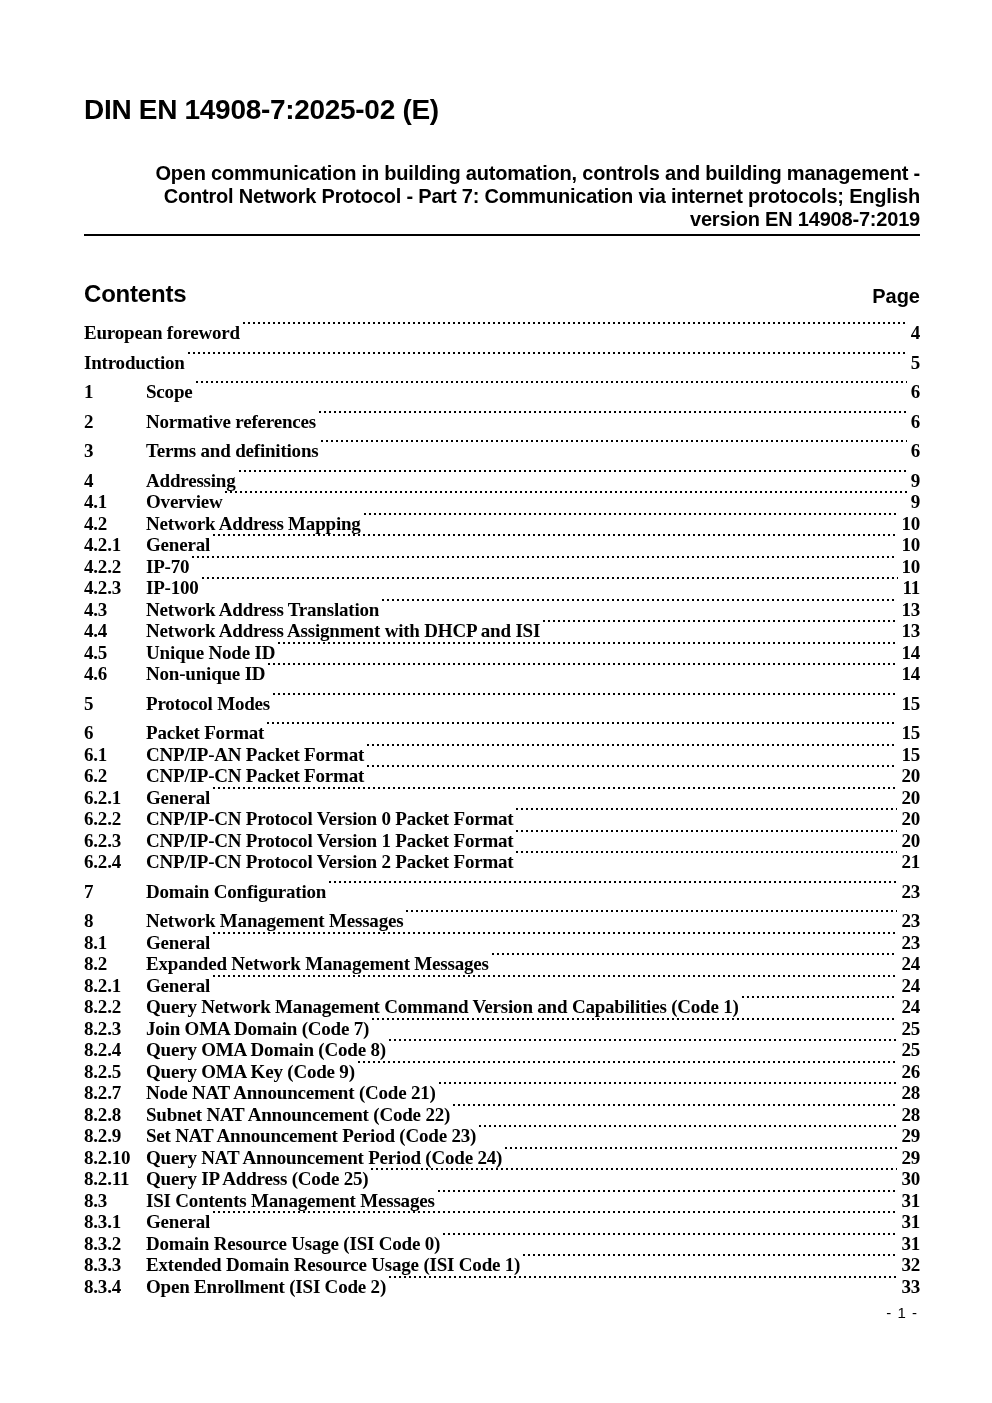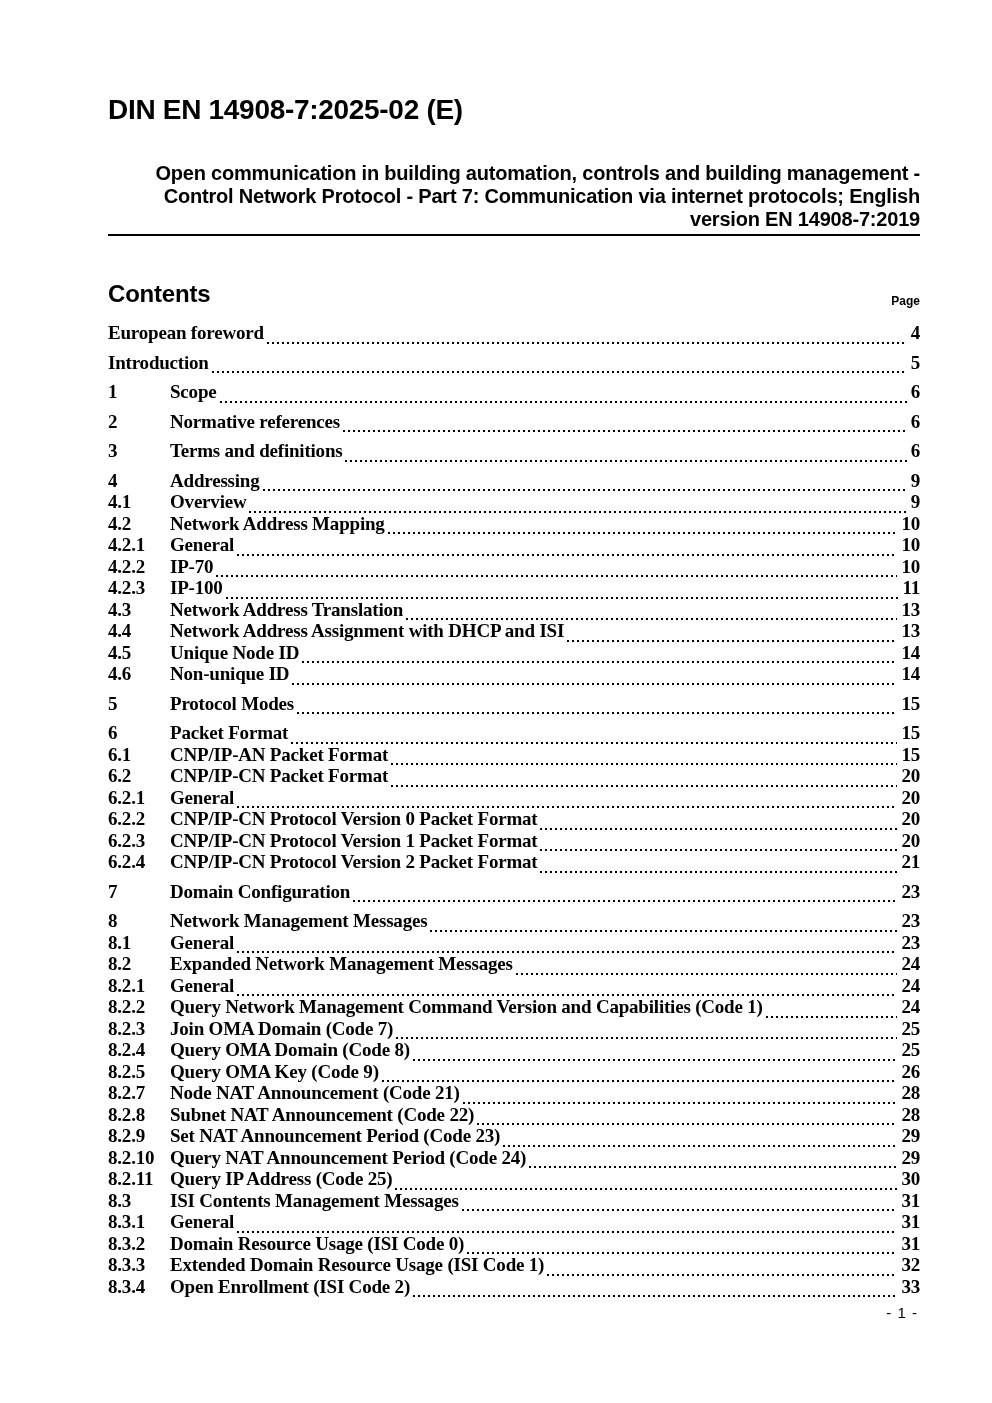--- a/index.html
+++ b/index.html
@@ -8,21 +8,21 @@
     width: 992px;
     height: 1403px;
     position: relative;
     color: #000;
     font-family: "Liberation Serif", serif;
     overflow: hidden;
   }
   .page {
     width: 100%;
     height: 100%;
-    padding: 94px 72px 0 108px;
+    padding: 94px 72px 0 84px;
   }
   .doc-code {
     font-family: "Liberation Sans", sans-serif;
     font-size: 28px;
     line-height: 32px;
     font-weight: 700;
     letter-spacing: -0.3px;
   }
   .subtitle {
     margin-top: 36px;
@@ -39,30 +39,30 @@
   }
   .contents-head {
     margin-top: 44px;
     display: flex;
     justify-content: space-between;
     align-items: flex-end;
     font-family: "Liberation Sans", sans-serif;
     font-weight: 700;
   }
   .contents-title { font-size: 24px; line-height: 28px; letter-spacing: -0.2px; }
-  .page-label { font-size: 12px; }
+  .page-label { font-size: 20px; }
   .toc {
     margin-top: 14px;
     font-size: 19px;
     font-weight: 700;
     letter-spacing: -0.2px;
   }
   .toc-row {
     display: flex;
-    align-items: flex-end;
+    align-items: flex-start;
     line-height: 21.5px;
   }
   .toc-row.level0:not(:first-child) { margin-top: 8px; }
   .toc-num { flex: 0 0 62px; white-space: nowrap; }
   .toc-title { flex: 0 0 auto; white-space: nowrap; }
   .toc-dots {
     flex: 1 1 auto;
     height: 2px;
     min-width: 8px;
     margin: 0 4px 0 3px;

